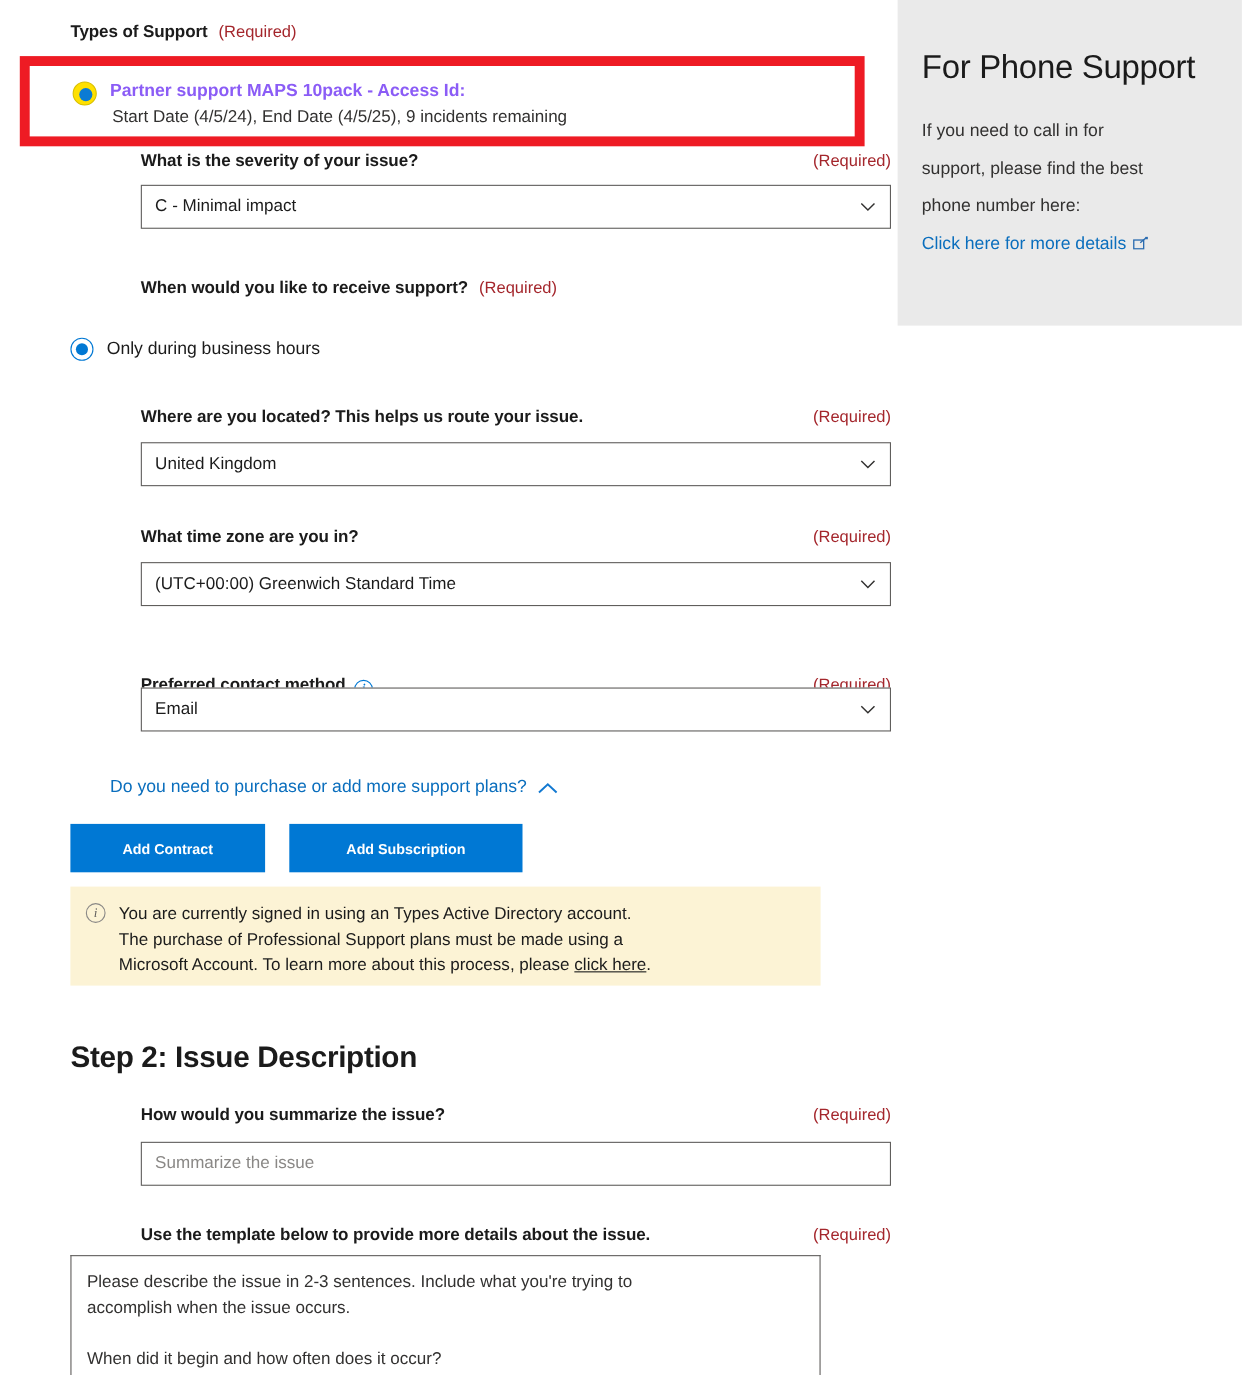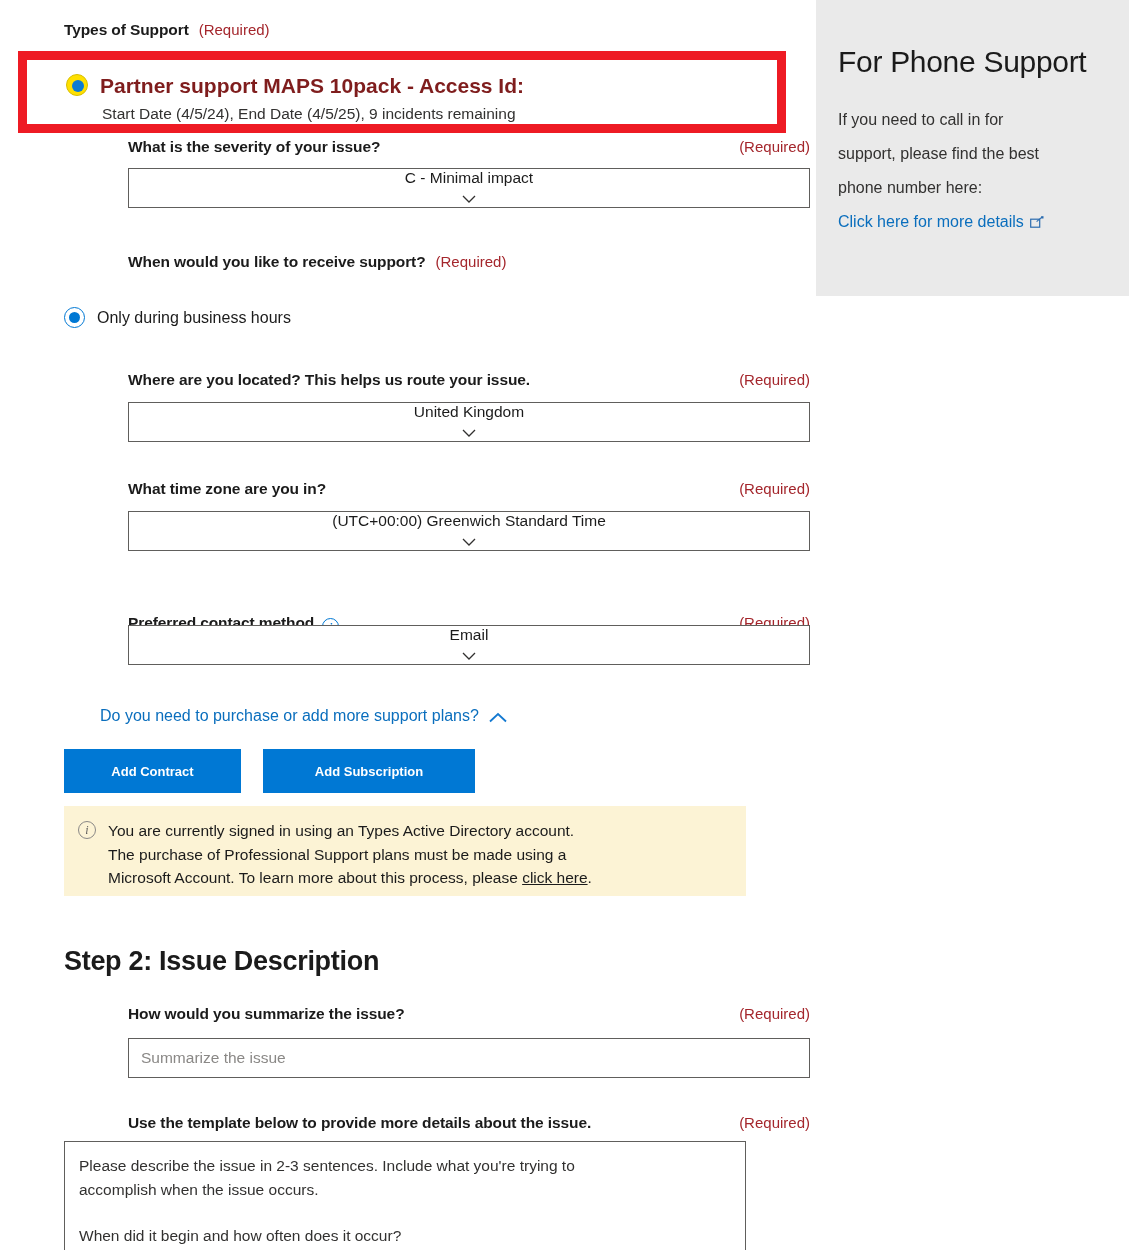--- a/index.html
+++ b/index.html
@@ -54,21 +54,20 @@
     margin-left: 64px;
     width: 682px;
     height: 40px;
     border: 1px solid #605e5c;
     background: #fff;
     display: flex;
     align-items: center;
     padding: 0 12px;
     font-size: 15.5px;
     color: #1b1b1b;
-    flex-direction: column;
   }
   .select-box .val { flex: 1; white-space: nowrap; overflow: hidden; }
   .chev {
     width: 16px; height: 16px;
     flex: 0 0 16px;
     color: #323130;
   }
   .chev svg { display:block; }
 
   .text-input {
@@ -114,23 +113,23 @@
   .radio-hl::after {
     content: "";
     position: absolute;
     left: 5px; top: 5px;
     width: 12px; height: 12px;
     border-radius: 50%;
     background: #0b7bd4;
   }
   .plan-text { line-height: 1.38; }
   .plan-title {
-    font-size: 21px;
+    font-size: 16px;
     font-weight: bold;
-    color: #7f1d1d;
+    color: #8b5cf6;
   }
   .plan-sub {
     font-size: 15.5px;
     color: #323130;
     margin-top: 2px;
     margin-left: 2px;
   }
 
   
   .radio-row {

